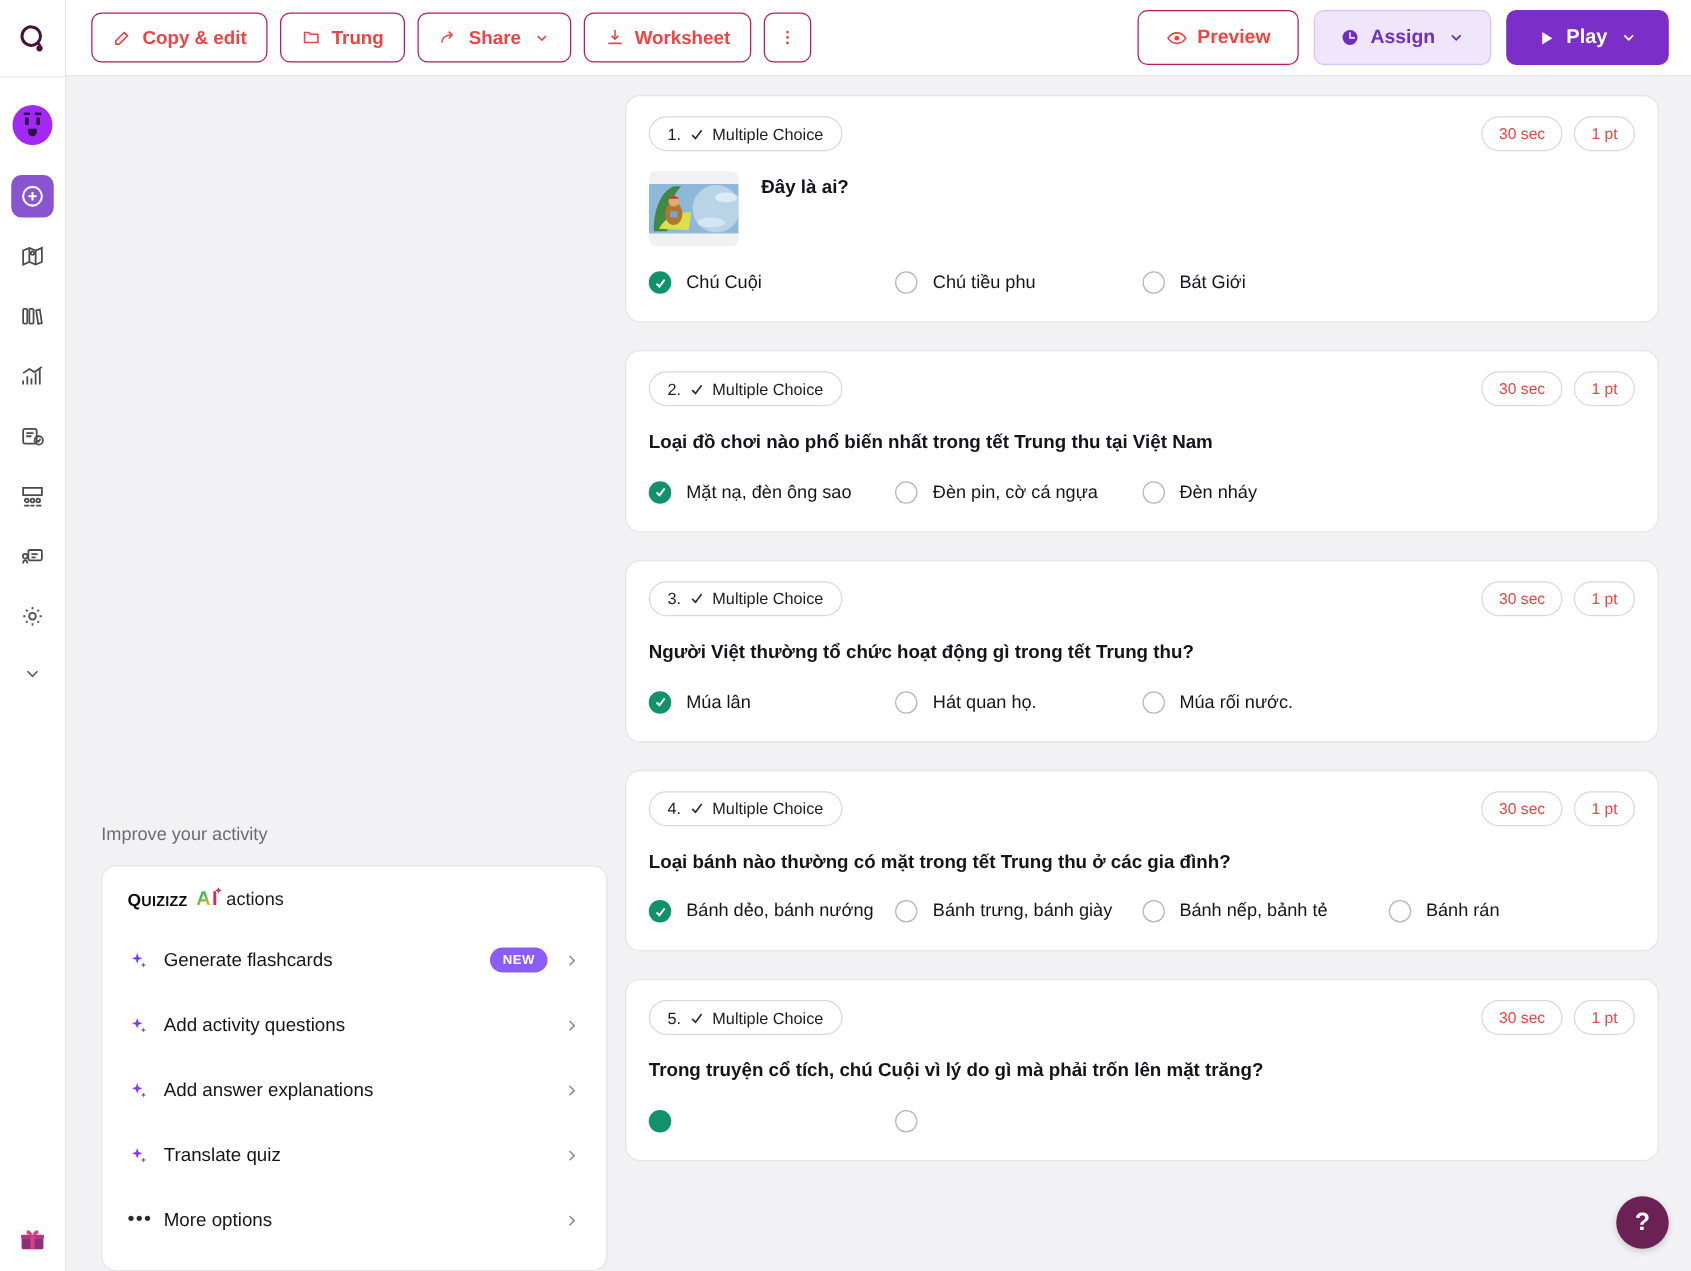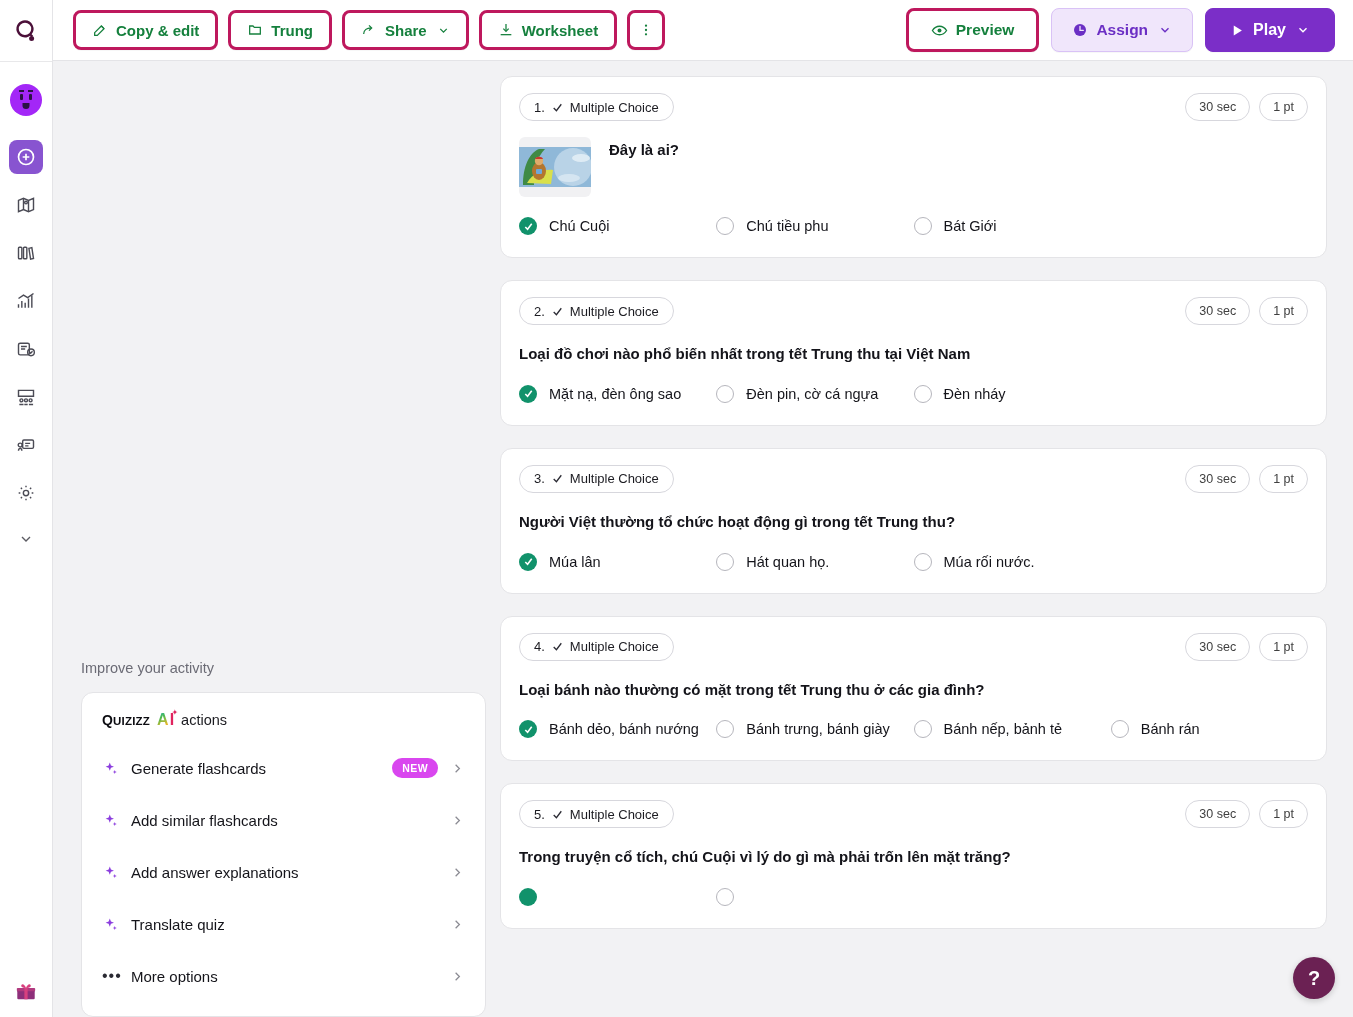--- a/index.html
+++ b/index.html
@@ -56,22 +56,22 @@
     position: absolute; top: 0; left: 0; right: 0; height: 61px;
     background: #ffffff; border-bottom: 1px solid #e4e4e7;
     display: flex; align-items: center; padding: 0 18px 0 20px;
     z-index: 20;
   }
   .tb-left { display: flex; align-items: center; gap: 10px; }
   .tb-right { margin-left: auto; display: flex; gap: 12px; }
   .btn {
     display: inline-flex; align-items: center; gap: 8px;
     height: 40px; padding: 0 16px;
-    border: 3px solid #be185d; border-radius: 8px;
-    background: #fff; color: #15803d;
+    border: 1px solid #be185d; border-radius: 8px;
+    background: #fff; color: #ef4444;
     font-size: 15px; font-weight: 600; cursor: pointer;
     white-space: nowrap;
     box-shadow: 0 1px 0 rgba(0,0,0,0.03);
   }
   .btn.icon-only { padding: 0; width: 38px; justify-content: center; }
   .btn svg { display: block; flex: 0 0 auto; }
   .btn .chev { margin-left: 2px; }
   .btn-preview { height: 44px; padding: 0 22px; font-size: 15.5px; }
   .btn-assign {
     height: 44px; padding: 0 20px; font-size: 15.5px;
@@ -105,21 +105,21 @@
   .ai-actions-label { font-size: 14.5px; color: #1a1a1f; }
   .ai-row {
     display: flex; align-items: center; gap: 12px;
     height: 52px; cursor: pointer;
   }
   .ai-row .sparkle { width: 17px; flex: 0 0 17px; color: #8b3dde; display:flex; align-items:center; justify-content:center;}
   .ai-row .dots { width: 17px; flex: 0 0 17px; color: #2a2a33; font-size: 16px; letter-spacing: 1px; text-align: center; line-height: 1;}
   .ai-row .label { font-size: 15px; color: #14141a; font-weight: 400; }
   .ai-row .spacer { flex: 1; }
   .badge-new {
-    background: #d946ef; color: #fff; font-size: 10.5px; font-weight: 700;
+    background: #8b5cf6; color: #fff; font-size: 10.5px; font-weight: 700;
     padding: 4px 10px; border-radius: 10px; letter-spacing: .4px;
   }
   .ai-row .arrow { color: #8b8b93; display: flex; align-items: center; }
 
   
   .right-col {
     flex: 1; height: 100%; overflow-y: auto; padding: 15px 26px 40px 0;
   }
   .qcard {
     background: #ffffff; border: 1px solid #e4e4e7; border-radius: 12px;
@@ -128,21 +128,21 @@
   .qhead { display: flex; align-items: center; }
   .pill {
     display: inline-flex; align-items: center; gap: 6px;
     border: 1px solid #d7d7dd; border-radius: 999px;
     height: 28px; padding: 0 14px; font-size: 13px; color: #1c1c22;
     background: #fff; white-space: nowrap;
   }
   .pill .idx { color: #1c1c22; }
   .pill .check { color: #2a2a33; display: flex; align-items: center; }
   .qhead .meta { margin-left: auto; display: flex; gap: 9px; }
-  .pill.meta-pill { font-size: 12.5px; padding: 0 13px; color: #404040; }
+  .pill.meta-pill { font-size: 12.5px; padding: 0 13px; color: #ef4444; }
 
   .qbody { display: flex; align-items: flex-start; gap: 18px; margin-top: 16px; }
   .qthumb {
     width: 72px; height: 60px; flex: 0 0 72px;
     background: #f1f1f3; border-radius: 6px; overflow: hidden;
     display: flex; align-items: center; justify-content: center;
   }
   .qthumb .pic { width: 72px; height: 40px; position: relative; overflow: hidden; }
   .qtext { font-size: 15px; color: #14141a; font-weight: 700; line-height: 1.45; padding-top: 2px; }
   .qtext.plain { margin-top: 16px; }
@@ -385,21 +385,21 @@
             </span>
           </div>
 
           <div class="ai-row">
             <span class="sparkle">
               <svg width="17" height="17" viewBox="0 0 24 24" fill="currentColor">
                   <path d="M11 3.5l1.6 4.3 4.3 1.6-4.3 1.6L11 15.3 9.4 11 5.1 9.4 9.4 7.8z"></path>
                   <path d="M18 14l.8 2.1 2.1.8-2.1.8-.8 2.1-.8-2.1-2.1-.8 2.1-.8z"></path>
                 </svg>
             </span>
-            <span class="label">Add similar flashcards</span>
+            <span class="label">Add activity questions</span>
             <span class="spacer"></span>
             <span class="arrow">
               <svg width="15" height="15" viewBox="0 0 24 24" fill="none" stroke="currentColor" stroke-width="2">
                   <path d="m9 6 6 6-6 6"></path>
                 </svg>
             </span>
           </div>
 
           <div class="ai-row">
             <span class="sparkle">

